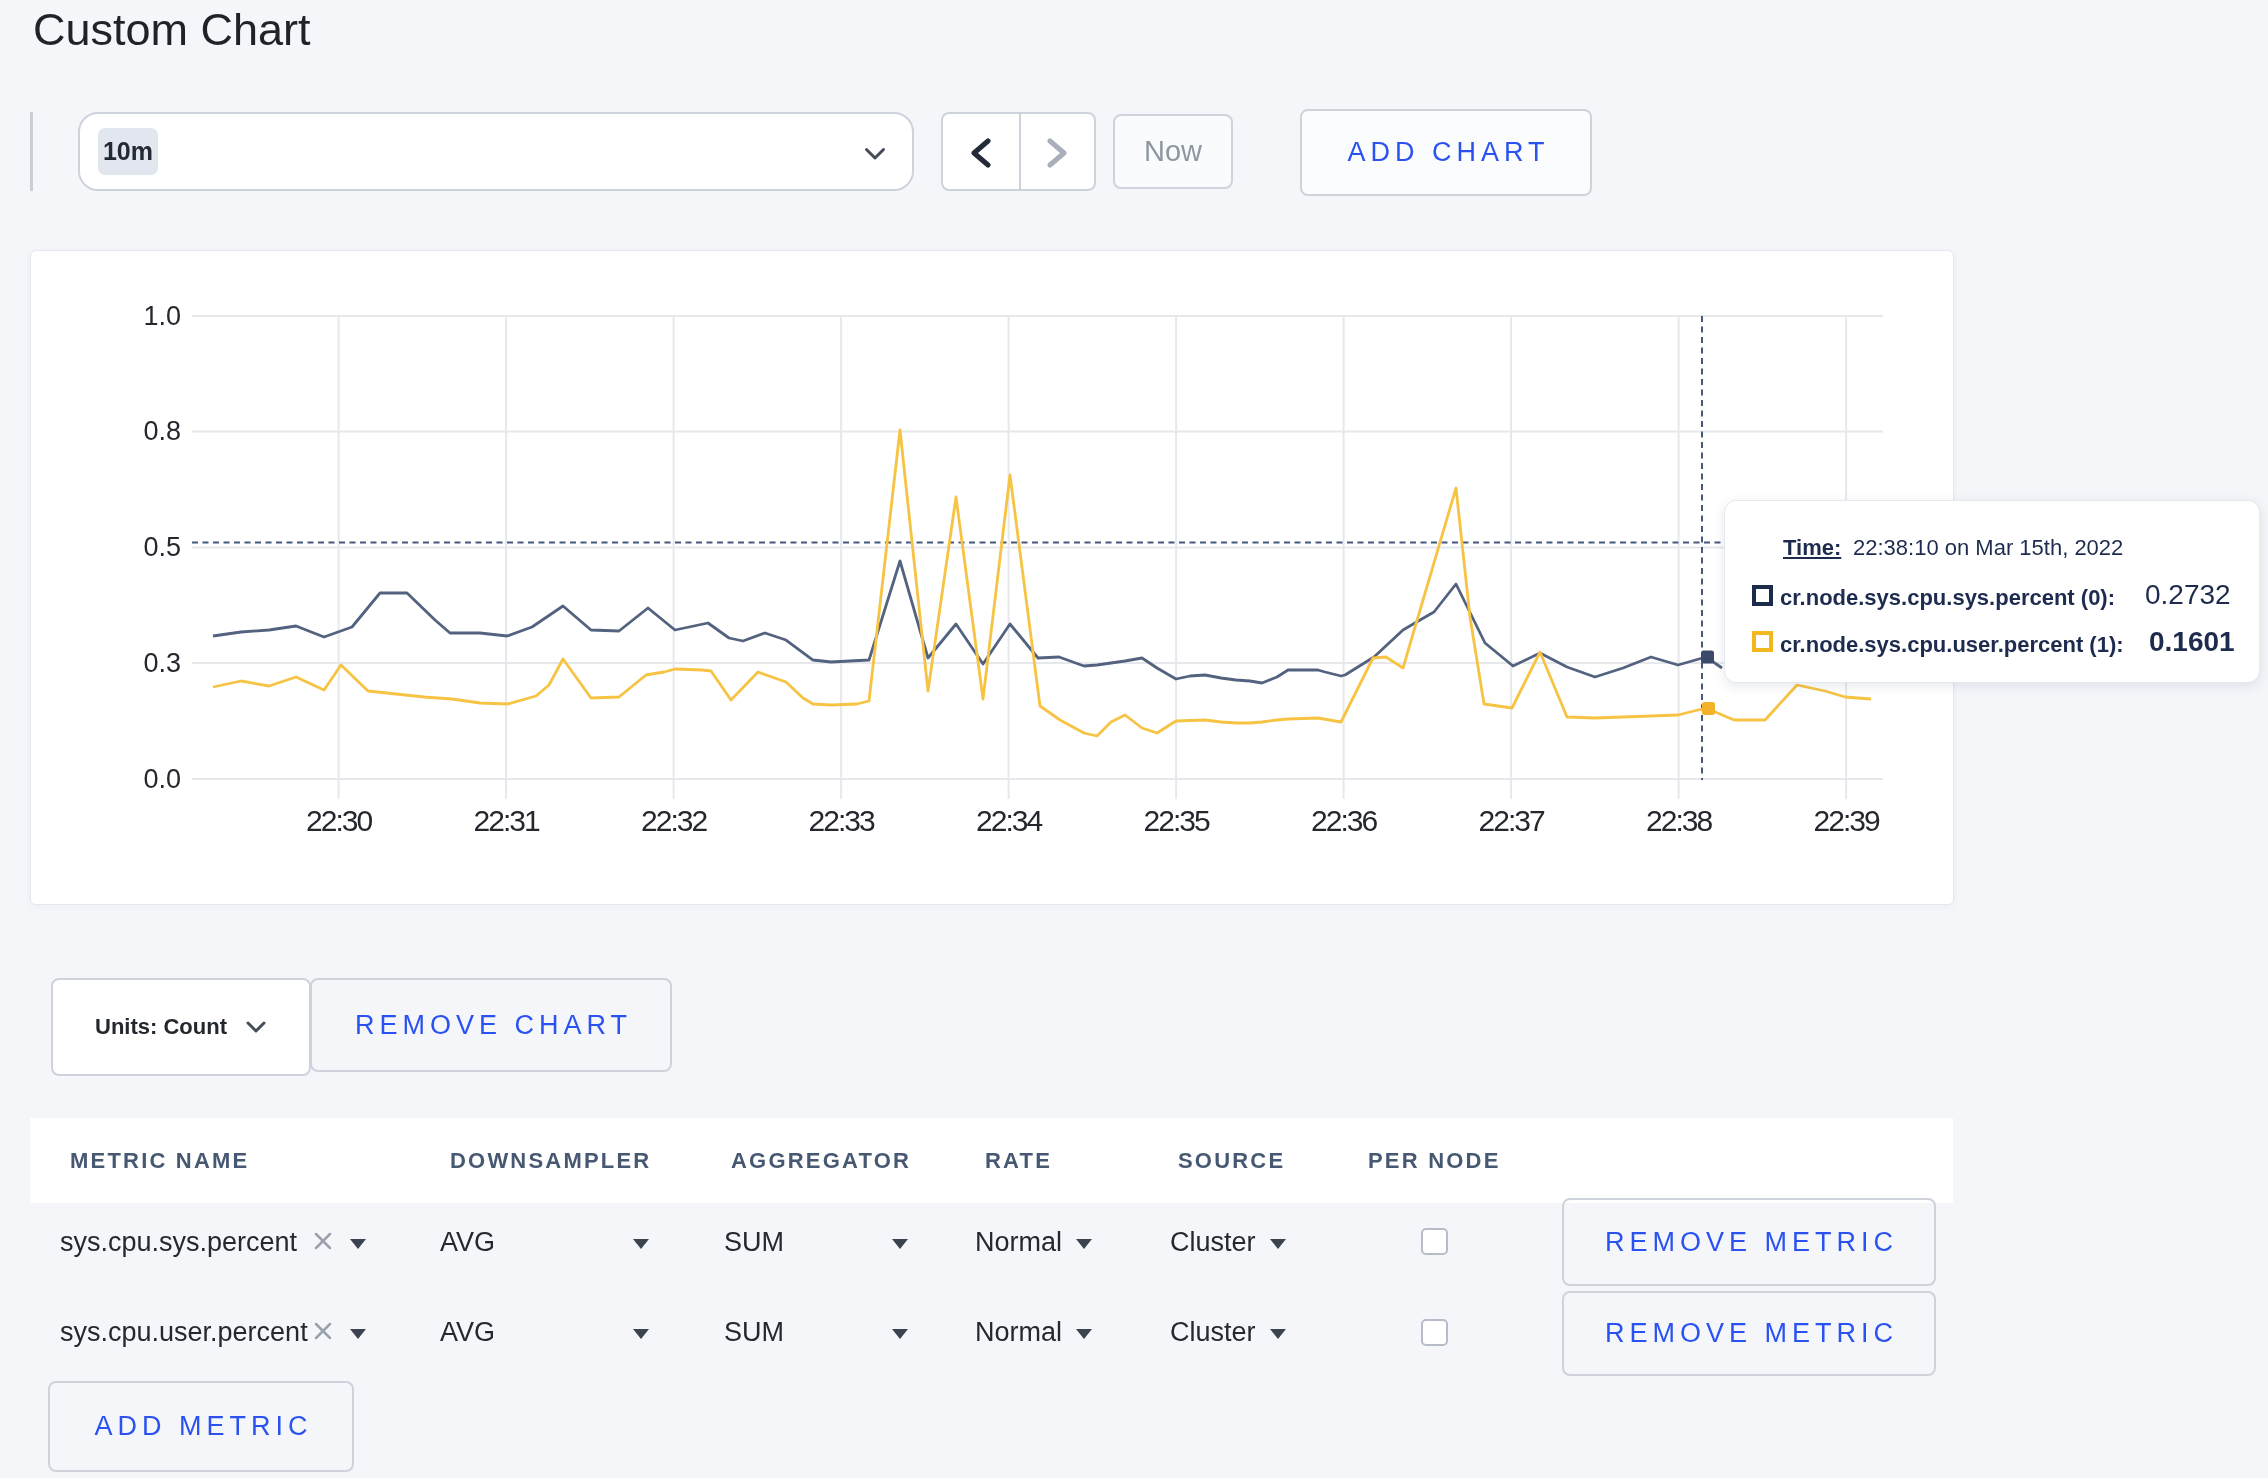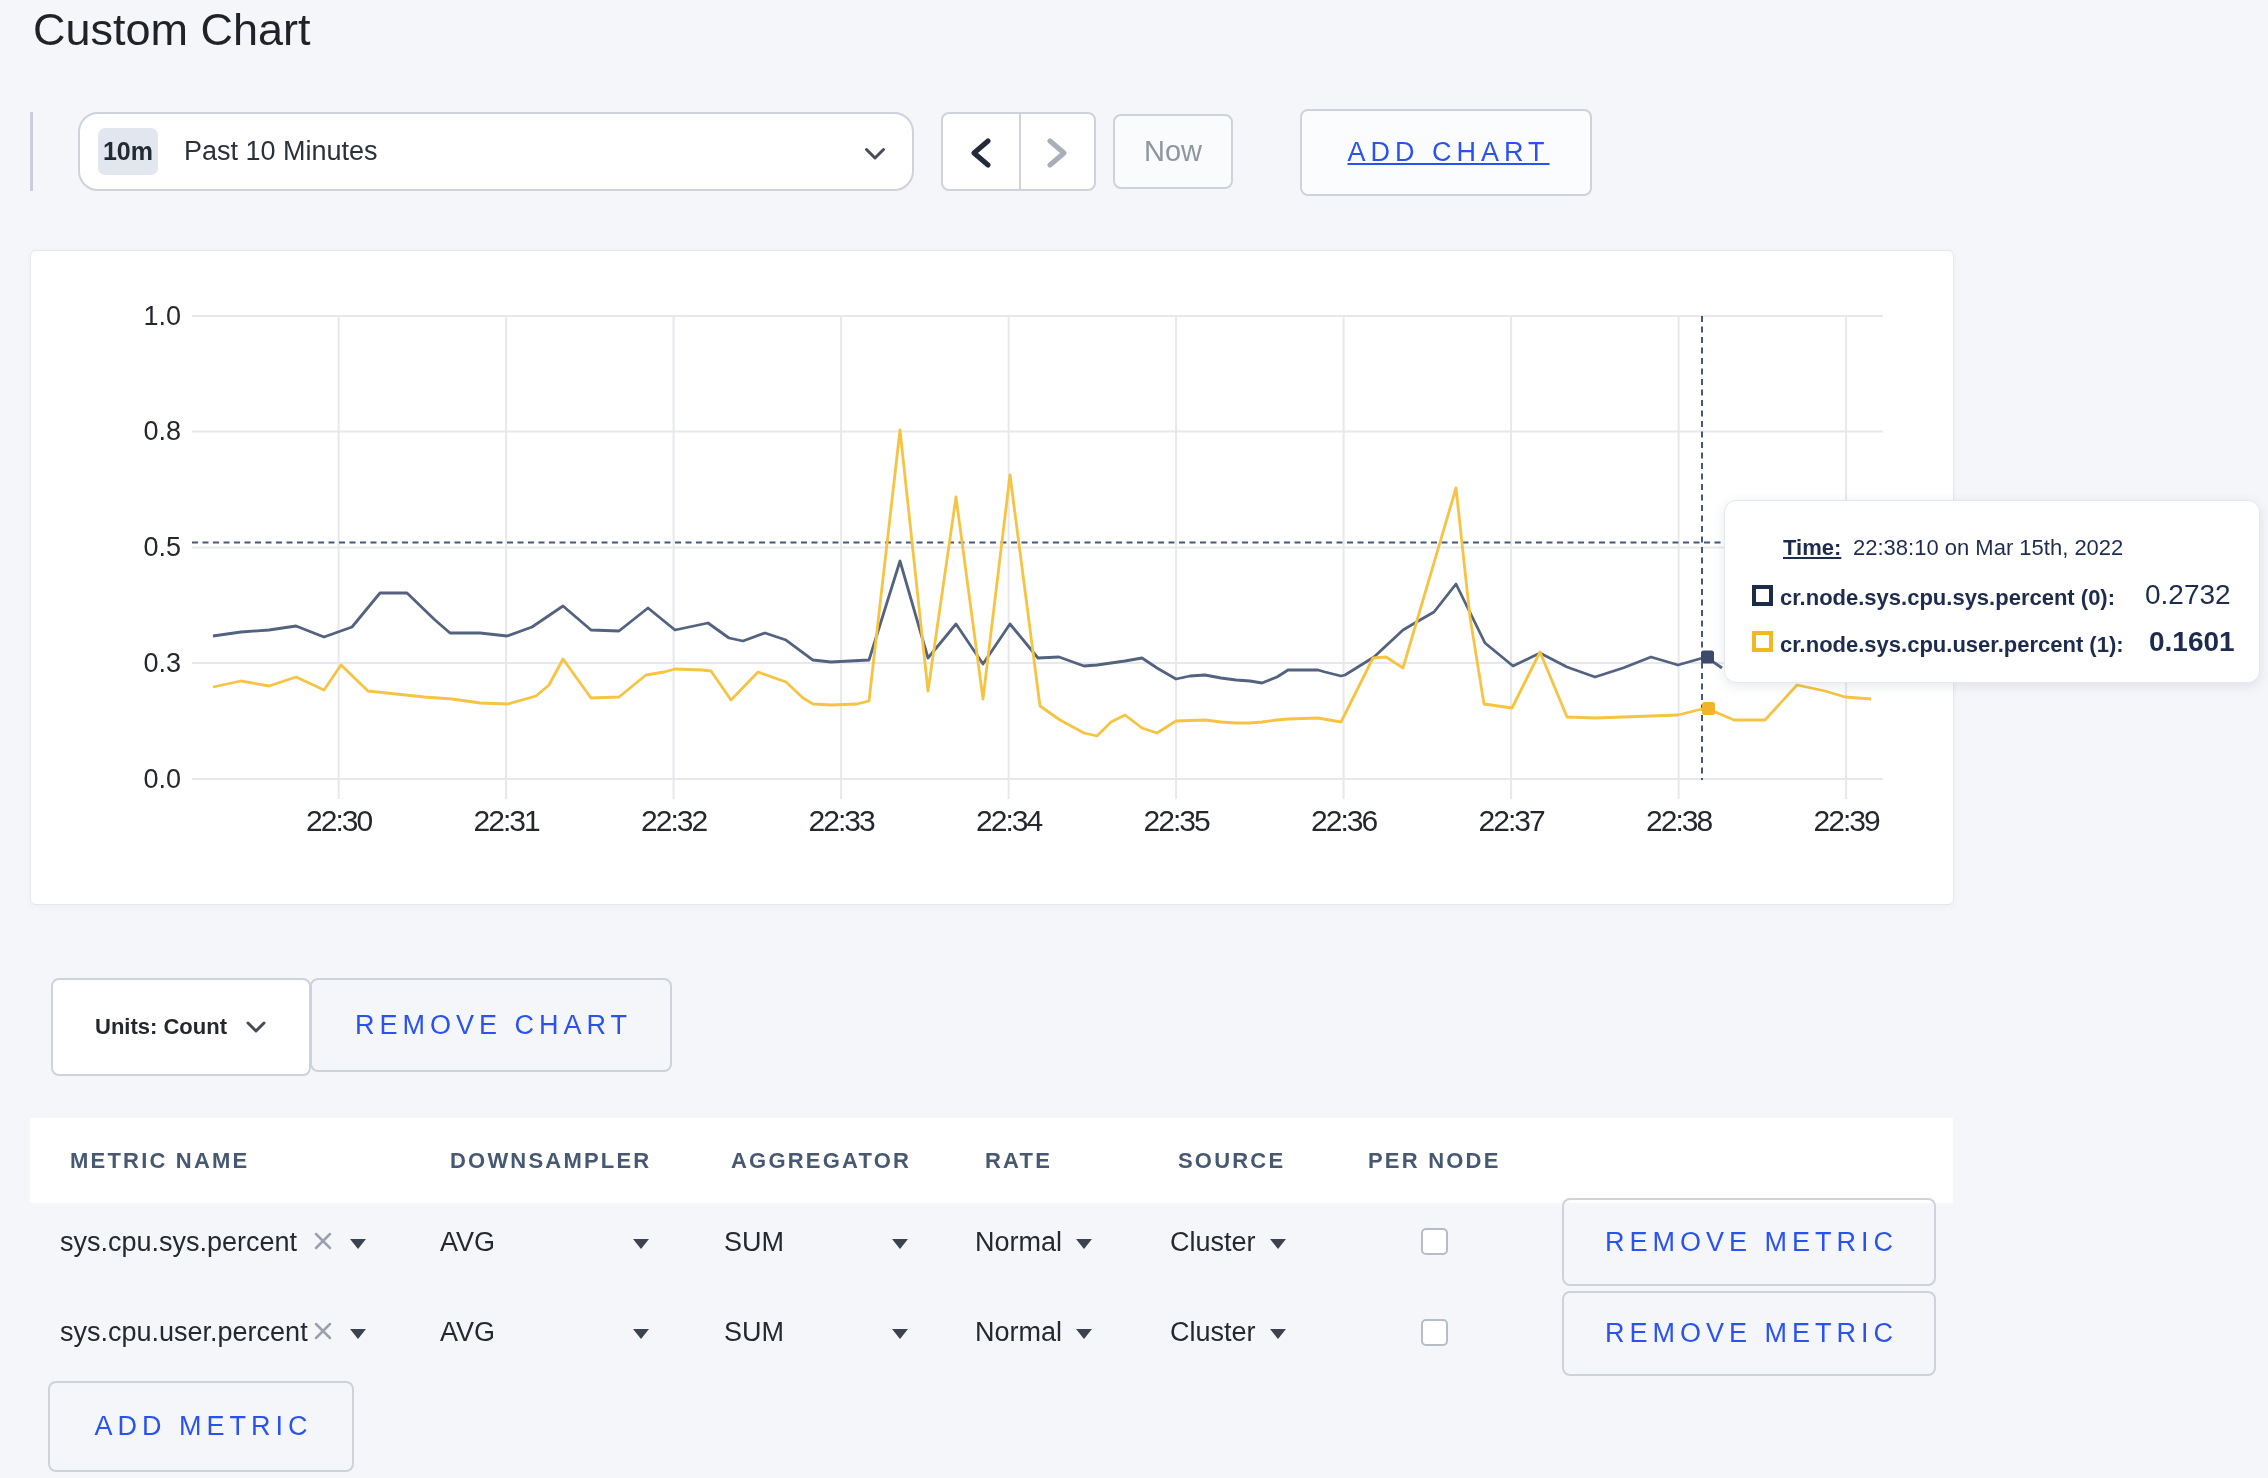--- a/index.html
+++ b/index.html
@@ -10,41 +10,40 @@
 </style>
 </head>
 <body>
 
 <div class="abs" style="left:33px;top:4px;font-size:45px;color:#1f2227;">Custom Chart</div>
 
 <div class="abs" style="left:30px;top:112px;width:3px;height:79px;background:#c9cfd8;"></div>
 
 <div class="abs" style="left:78px;top:112px;width:836px;height:79px;background:#fff;border:2px solid #cdd2db;border-radius:20px;box-sizing:border-box;">
   <div class="abs" style="left:18px;top:14px;width:60px;height:47px;background:#e2e6ee;border-radius:7px;display:flex;align-items:center;justify-content:center;font-size:25px;font-weight:bold;color:#242a33;">10m</div>
-  <div class="abs" style="left:104px;top:0;height:75px;display:flex;align-items:center;font-size:27px;color:#2b313b;">Past 10 Minutes</div>
   <svg class="abs" style="right:26px;top:33px;" width="22" height="14" viewBox="0 0 22 14">
       <path d="M2.5 2.5 L11 11 L19.5 2.5" fill="none" stroke="#454c58" stroke-width="3" stroke-linecap="round" stroke-linejoin="round"></path>
     </svg>
 </div>
 
 <div class="abs" style="left:941px;top:112px;width:155px;height:79px;background:#fff;border:2px solid #cdd2db;border-radius:8px;box-sizing:border-box;">
   <div class="abs" style="left:76px;top:0;width:2px;height:75px;background:#cdd2db;"></div>
   <svg class="abs" style="left:25px;top:24px;" width="26" height="30" viewBox="0 0 26 30">
       <path d="M20 3 L6 15 L20 27" fill="none" stroke="#232b38" stroke-width="5" stroke-linecap="round" stroke-linejoin="round"></path>
     </svg>
   <svg class="abs" style="left:101px;top:24px;" width="26" height="30" viewBox="0 0 26 30">
       <path d="M6 3 L20 15 L6 27" fill="none" stroke="#a9afba" stroke-width="5" stroke-linecap="round" stroke-linejoin="round"></path>
     </svg>
 </div>
 
 <div class="btn" style="left:1113px;top:114px;width:120px;height:75px;background:#fafbfc;">
   <span style="font-size:29px;color:#8e96a2;">Now</span>
 </div>
 
-<div class="btn blue" style="left:1300px;top:109px;width:292px;height:87px;background:#fbfcfd;text-decoration:underline;">ADD&nbsp;CHART</div>
+<div class="btn blue" style="left:1300px;top:109px;width:292px;height:87px;background:#fbfcfd;">ADD&nbsp;CHART</div>
 
 <div class="abs" style="left:30px;top:250px;width:1924px;height:655px;background:#fff;border:1px solid #e4e7ec;border-radius:6px;box-sizing:border-box;box-shadow:0 2px 6px rgba(60,70,90,0.04);"></div>
 
 <svg class="abs" style="left:0;top:0;" width="2268" height="1478" viewBox="0 0 2268 1478">
 
   <g stroke="#e6e8ec" stroke-width="2">
     <line x1="192" y1="316" x2="1883" y2="316"></line>
     <line x1="192" y1="431.5" x2="1883" y2="431.5"></line>
     <line x1="192" y1="547.5" x2="1883" y2="547.5"></line>
     <line x1="192" y1="663" x2="1883" y2="663"></line>

